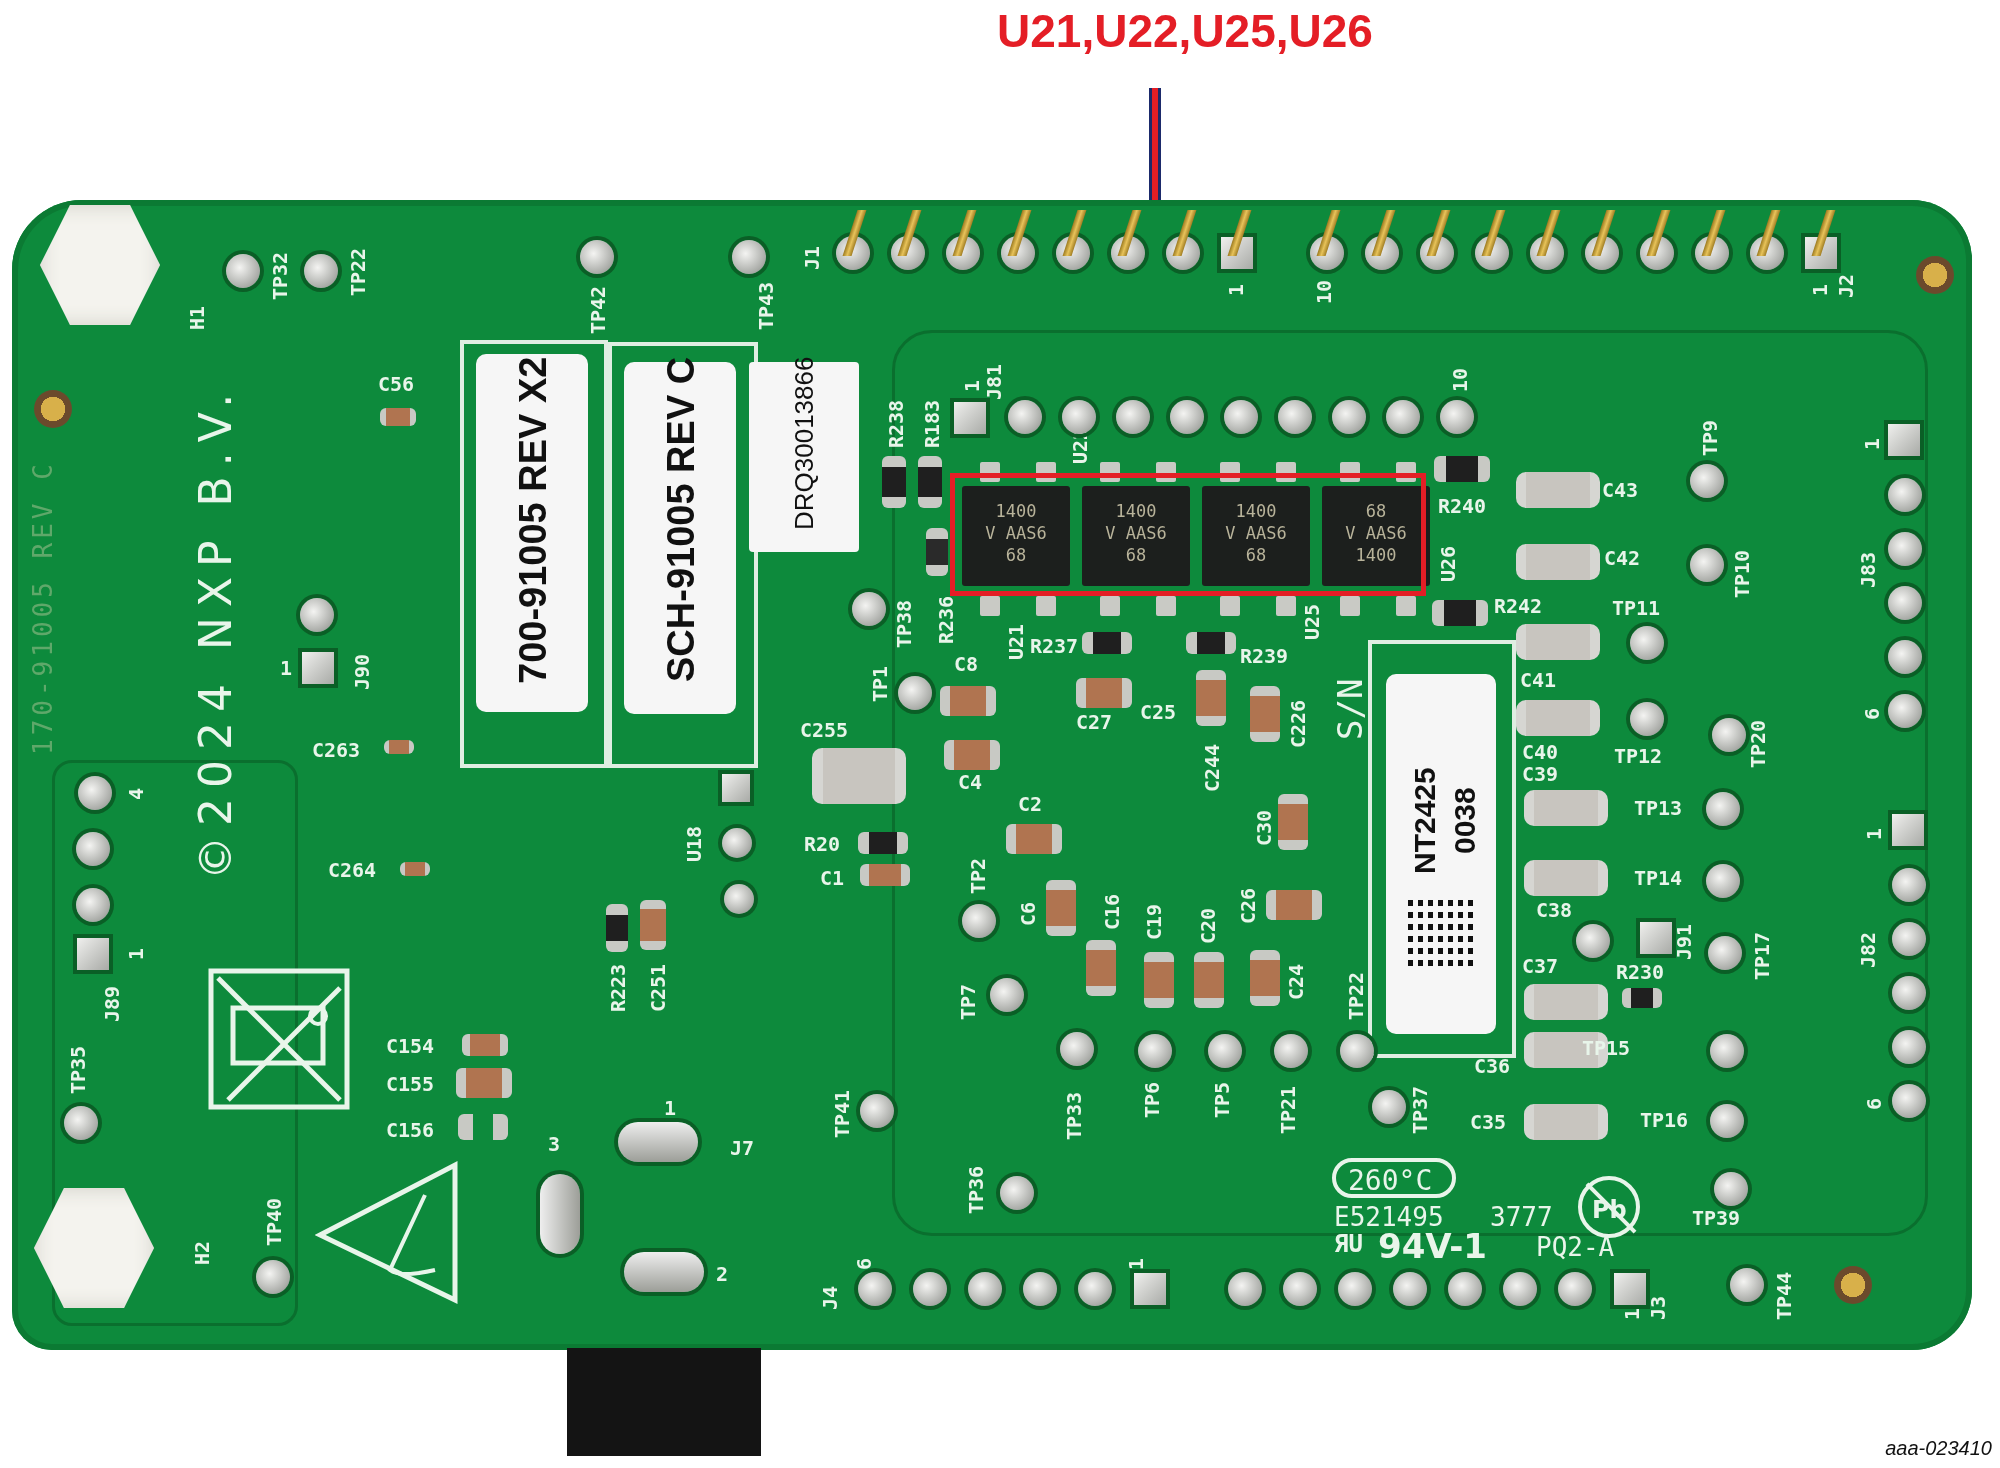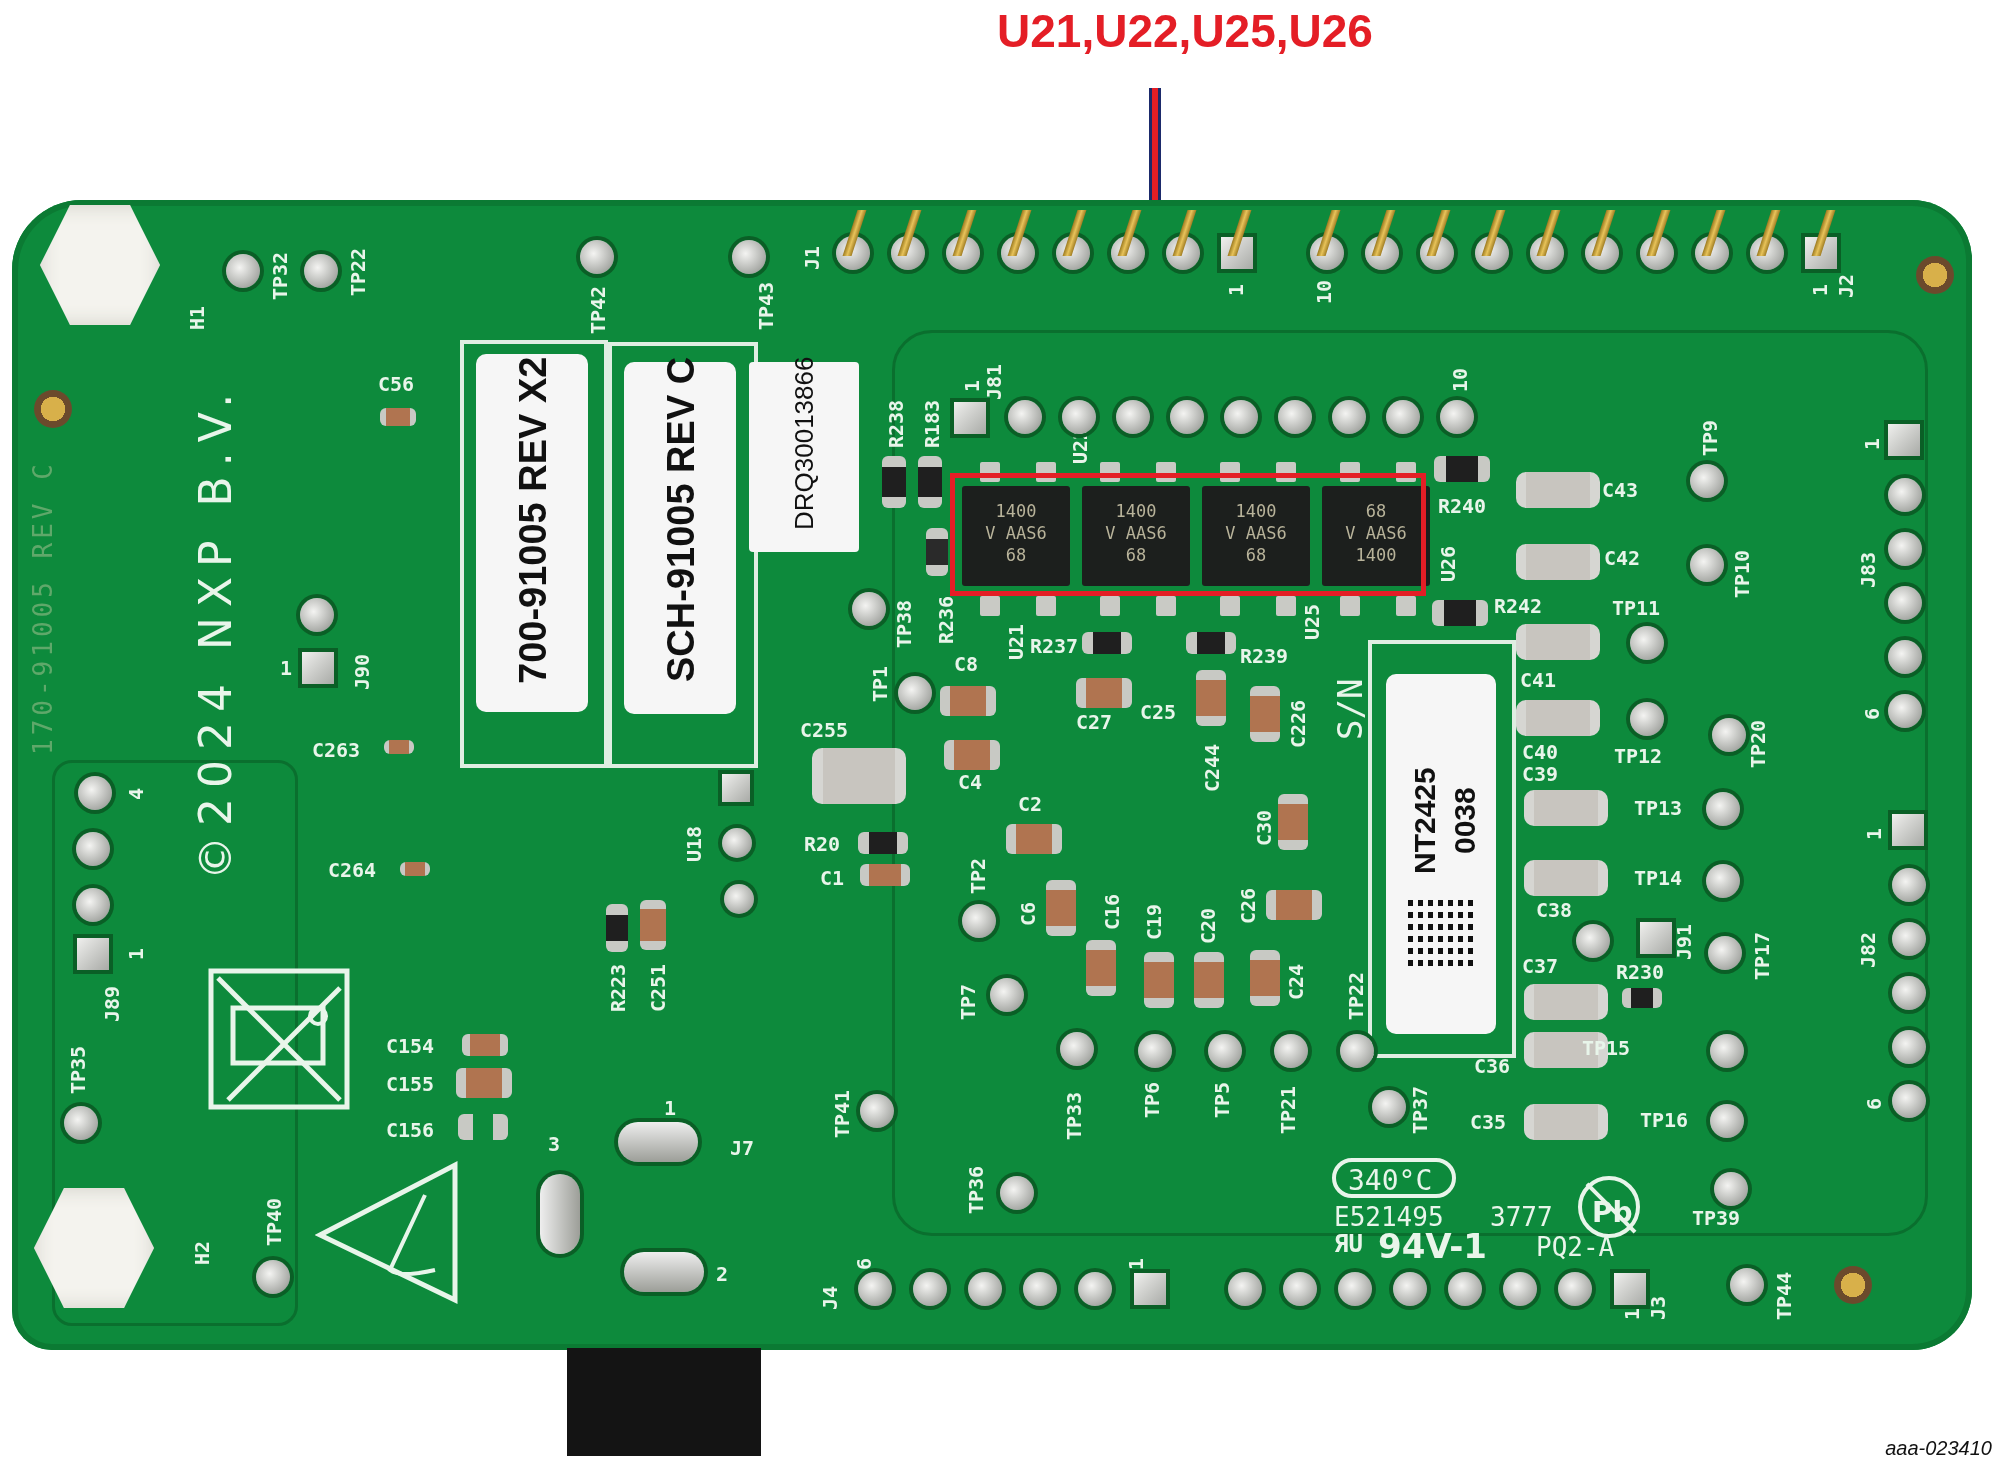--- a/index.html
+++ b/index.html
@@ -428,27 +428,27 @@
   <line x1="132" y1="20" x2="20" y2="132" stroke="#e8f5ea" stroke-width="5"></line>
   <rect x="25" y="40" width="90" height="55" fill="none" stroke="#e8f5ea" stroke-width="5"></rect>
   <circle cx="110" cy="48" r="8" fill="none" stroke="#e8f5ea" stroke-width="4"></circle>
 </svg>
 <svg class="abs" style="left:315px;top:1160px" width="145" height="145">
   <polygon points="140,5 140,140 5,75" fill="none" stroke="#e8f5ea" stroke-width="5"></polygon>
   <path d="M110,35 L75,110 Q85,118 120,110" fill="none" stroke="#e8f5ea" stroke-width="4"></path>
 </svg>
 
 <div class="abs" style="left:1332px;top:1158px;width:124px;height:40px;border:4px solid #e8f5ea;border-radius:22px;box-sizing:border-box;">
-  <div class="silk" style="left:12px;top:2px;font-size:28px;font-weight:normal;">340°C</div>
+  <div class="silk" style="left:12px;top:2px;font-size:28px;font-weight:normal;">260°C</div>
 </div>
 <div class="silk" style="left:1334px;top:1202px;font-size:26px;font-weight:normal;">E521495</div>
 <div class="silk" style="left:1490px;top:1202px;font-size:26px;font-weight:normal;">3777</div>
 <div class="silk" style="left:1334px;top:1230px;font-size:24px;">ЯU</div>
 <div class="silk" style="left:1378px;top:1226px;font-size:34px;font-family:'DejaVu Sans',sans-serif;">94V-1</div>
 <div class="silk" style="left:1536px;top:1232px;font-size:26px;font-weight:normal;">PQ2-A</div>
 <div class="abs" style="left:1578px;top:1176px;width:62px;height:62px;border:4px solid #e8f5ea;border-radius:50%;box-sizing:border-box;">
-  <div class="silk" style="left:10px;top:16px;font-size:28px;font-family:'DejaVu Sans',sans-serif;">Pb</div>
+  <div class="silk" style="left:10px;top:16px;font-size:24px;font-family:'DejaVu Sans',sans-serif;">Pb</div>
   <div class="abs" style="left:27px;top:-6px;width:4px;height:68px;background:#e8f5ea;transform:rotate(-45deg);"></div>
 </div>
 
 <div class="dark-box"></div>
 
 <div class="fig-id">aaa-023410</div>
 
 </body></html>

